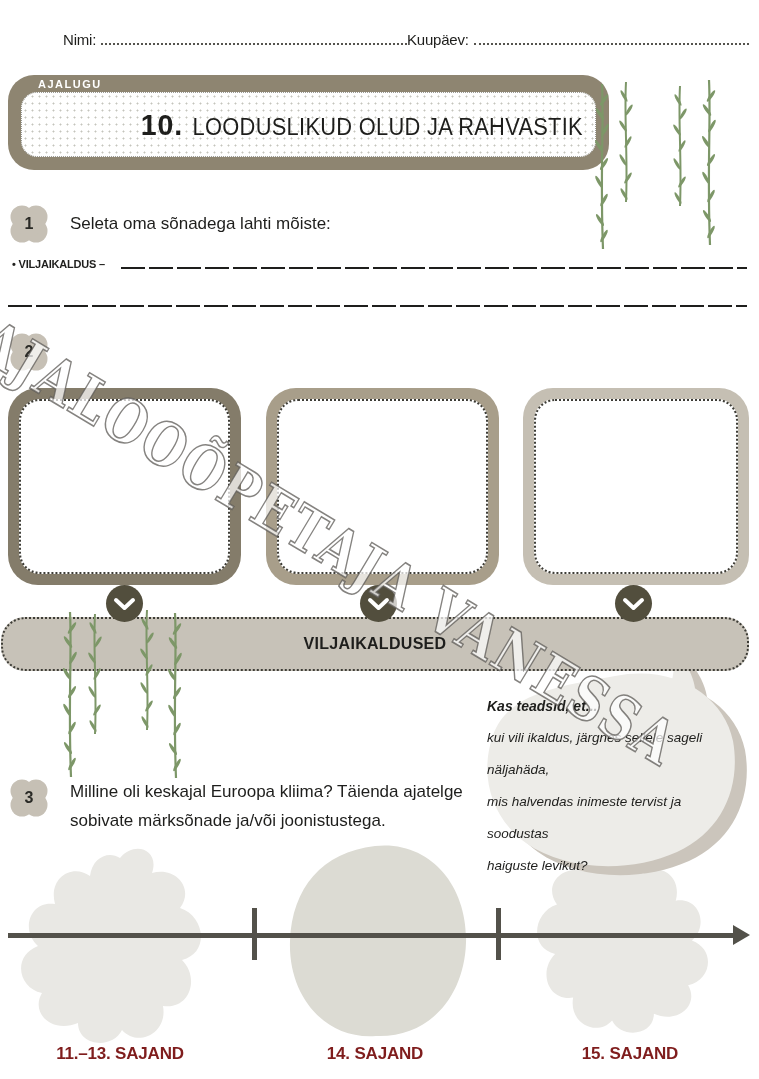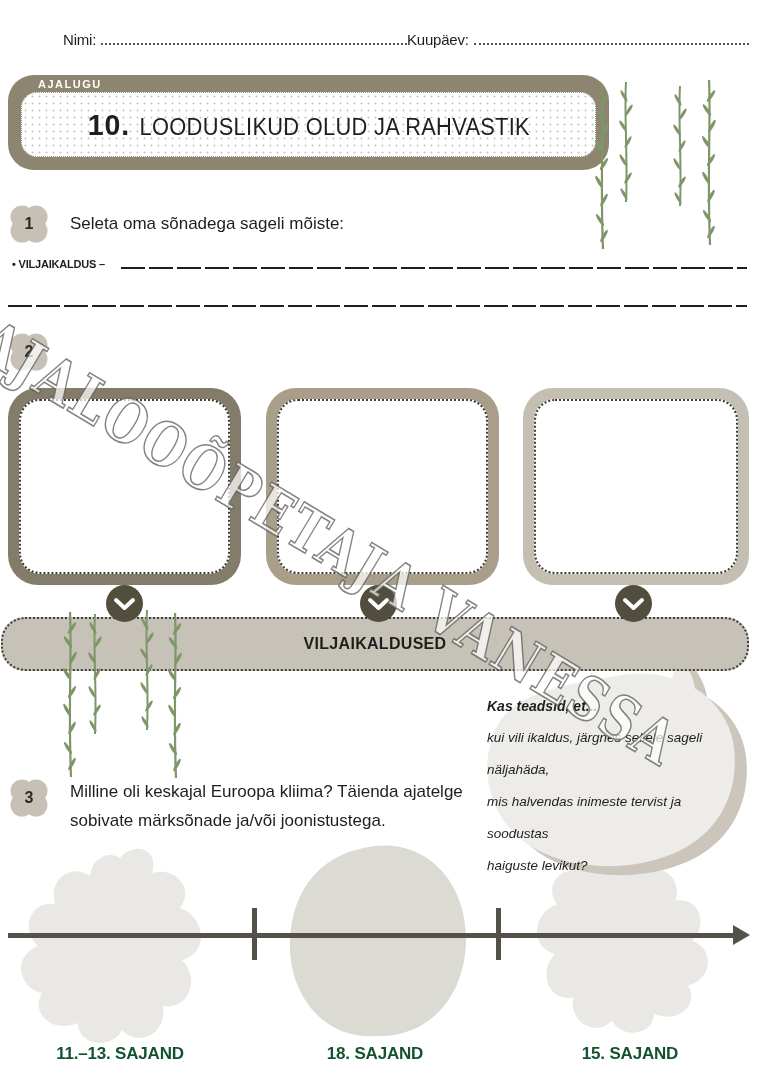--- a/index.html
+++ b/index.html
@@ -14,21 +14,21 @@
   .date-field { width:342px; }
   .field-label { font-size:15px; padding-right:5px; letter-spacing:-0.2px; }
   .leader { flex:1; border-bottom:2px dotted #55534e; margin-bottom:3px; }
 
   
   .header { position:absolute; top:75px; left:8px; width:601px; height:95px; background:#8e8571; border-radius:26px; }
   .subject-tag { position:absolute; top:3px; left:30px; font-size:11px; font-weight:bold; color:#ffffff; letter-spacing:1.5px; }
   .header-inner { position:absolute; top:17px; left:13px; right:13px; bottom:13px; background:#ffffff;
                   border-radius:16px; border:1.5px dotted #9a9a94;
                   background-image:radial-gradient(circle, #c4c4bc 0.9px, transparent 1.1px); background-size:7px 7px;
-                  display:flex; align-items:center; justify-content:center; }
+                  display:flex; align-items:center; justify-content:flex-end; }
   .title-wrap { display:flex; align-items:baseline; gap:10px; transform:scaleX(0.95); }
   .chapter-num { font-size:30px; font-weight:800; letter-spacing:1px; }
   .chapter-title { font-size:23px; font-weight:500; letter-spacing:0.3px; }
 
   
   .task { position:absolute; display:flex; align-items:center; gap:20px; }
   .task1 { top:203px; left:8px; }
   .task2 { top:331px; left:8px; }
   .task3 { top:777px; left:8px; align-items:flex-start; }
   .badge { position:relative; width:42px; height:42px; flex:0 0 42px; }
@@ -71,21 +71,21 @@
                  font-style:italic; font-size:13.5px; line-height:32px; }
   .bubble-title { font-weight:bold; font-size:14px; }
 
   
   .blobs { position:absolute; left:0; top:838px; z-index:1; }
   .tl-line { position:absolute; top:933px; left:8px; width:728px; height:5px; background:#53514a; z-index:2; }
   .tl-arrow { position:absolute; top:925px; left:733px; width:0; height:0;
               border-left:17px solid #53514a; border-top:10.5px solid transparent; border-bottom:10.5px solid transparent; z-index:2; }
   .tick { position:absolute; top:908px; width:5px; height:52px; background:#53514a; z-index:2; }
   .tick1 { left:252px; } .tick2 { left:496px; }
-  .tl-label { position:absolute; top:1044px; font-size:17px; font-weight:bold; color:#14532d; text-align:center; z-index:2; letter-spacing:-0.2px; }
+  .tl-label { position:absolute; top:1044px; font-size:17px; font-weight:bold; color:#7f1d1d; text-align:center; z-index:2; letter-spacing:-0.2px; }
   .tl-label1 { left:40px; width:160px; }
   .tl-label2 { left:295px; width:160px; }
   .tl-label3 { left:550px; width:160px; }
 
   
   .watermark { position:absolute; left:2px; top:306px; transform-origin:0 0; transform:rotate(31deg) scaleX(0.82);
                font-family:"DejaVu Serif", serif; font-weight:bold; font-size:60px; letter-spacing:3px;
                white-space:nowrap; color:rgba(255,255,255,0.72); -webkit-text-stroke:1.6px rgba(92,90,85,0.75);
                z-index:40; pointer-events:none; }
 </style>
@@ -166,21 +166,21 @@
         <g fill="#c6c0b5">
           <circle cx="14" cy="14" r="11.5"></circle>
             <circle cx="28" cy="14" r="11.5"></circle>
           <circle cx="14" cy="28" r="11.5"></circle>
             <circle cx="28" cy="28" r="11.5"></circle>
           <circle cx="21" cy="21" r="13"></circle>
         </g>
       </svg>
       <span class="num">1</span>
     </div>
-    <span class="task-text">Seleta oma sõnadega sageli mõiste:</span>
+    <span class="task-text">Seleta oma sõnadega lahti mõiste:</span>
   </div>
 
   <div class="term-row">
     <span class="term-label">• VILJAIKALDUS –</span>
     <span class="dash-line"></span>
   </div>
   <div class="line2"></div>
 
   <div class="task task2">
     <div class="badge">
@@ -270,18 +270,18 @@
     <use href="#amoeba" fill="#e9e8e4"></use>
     <path d="M375 8 C430 2 468 48 466 105 C464 160 428 200 376 198 C325 202 288 158 290 103 C292 50 322 14 375 8 Z" fill="#dcdbd3"></path>
     <use href="#amoeba" transform="translate(728,0) scale(-0.95,0.95)" fill="#e9e8e4"></use>
   </svg>
 
   <div class="tl-line"></div>
   <div class="tl-arrow"></div>
   <div class="tick tick1"></div>
   <div class="tick tick2"></div>
   <div class="tl-label tl-label1">11.–13. SAJAND</div>
-  <div class="tl-label tl-label2">18. SAJAND</div>
+  <div class="tl-label tl-label2">14. SAJAND</div>
   <div class="tl-label tl-label3">15. SAJAND</div>
 
   <div class="watermark">AJALOOÕPETAJA VANESSA</div>
 
 </div>
 
 </body></html>

